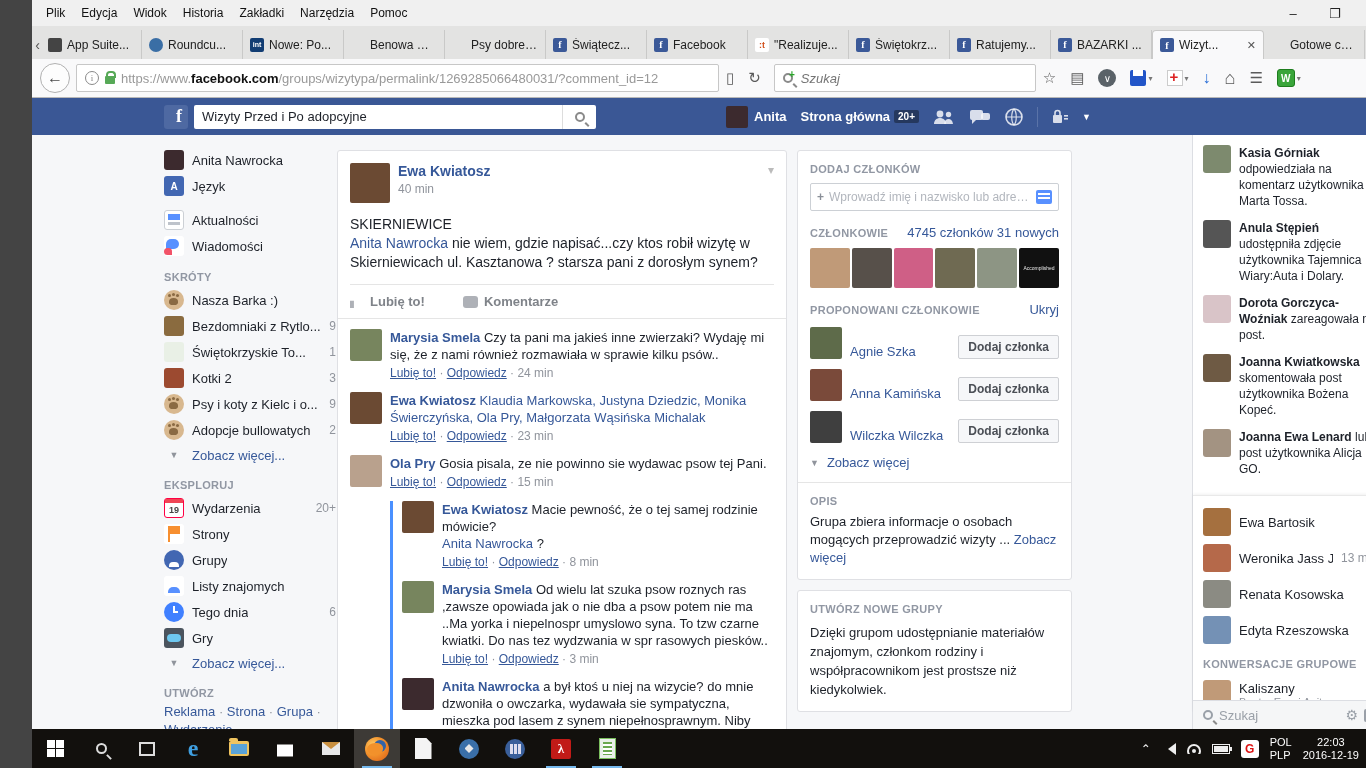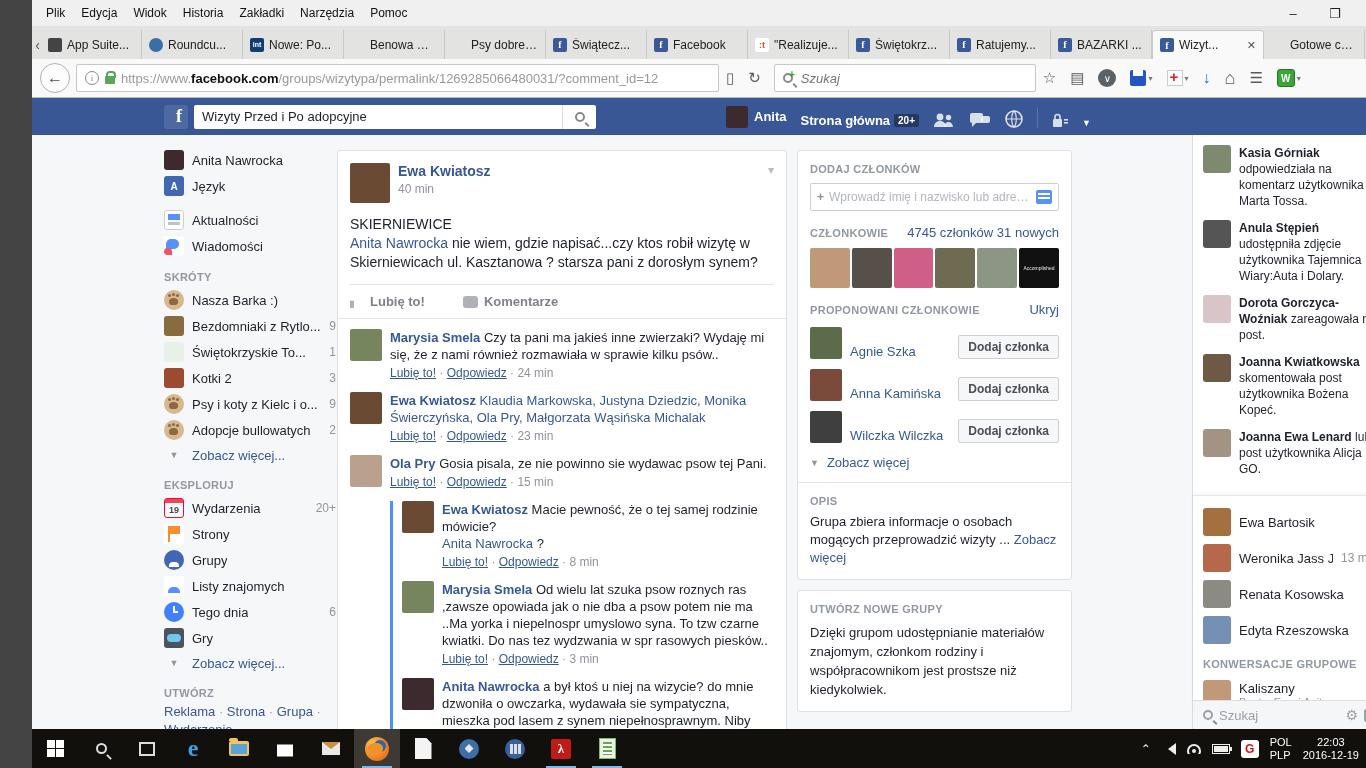--- a/index.html
+++ b/index.html
@@ -50,21 +50,21 @@
   .redcross::before{content:"+";position:absolute;left:2px;top:-3px;color:#d22;font-weight:bold;font-size:15px;}
   .dl-arrow{color:#2a6fd8;font-size:16px;font-weight:bold;}
   .wot{width:18px;height:18px;background:#3aa53a;border:1px solid #1e7d1e;border-radius:3px;color:#fff;font-size:10px;font-weight:bold;display:flex;align-items:center;justify-content:center;}
   .caret-s{color:#777;font-size:8px;margin-left:2px;}
   
   .fb-header{position:absolute;top:98px;left:0;right:11px;height:37px;background:#3a5795;display:flex;align-items:center;}
   .fb-logo{width:24px;height:24px;margin-left:132px;background:#4e69a2;border-radius:3px;color:#fff;font-weight:bold;font-size:18px;display:flex;align-items:center;justify-content:flex-end;padding-right:6px;font-family:"Liberation Serif",serif;}
   .fb-search{width:402px;height:24px;margin-left:6px;background:#fff;border-radius:2px;display:flex;align-items:center;overflow:hidden;}
   .fb-search input{flex:1;border:none;outline:none;font-size:13px;padding:0 8px;color:#1d2129;font-family:"Liberation Sans",sans-serif;}
   .fb-search-btn{width:34px;height:24px;border-left:1px solid #ddd;display:flex;align-items:center;justify-content:center;}
-  .fb-right{display:flex;align-items:flex-end;margin-left:130px;gap:14px;color:#fff;font-size:13px;font-weight:bold;}
+  .fb-right{display:flex;align-items:center;margin-left:130px;gap:14px;color:#fff;font-size:13px;font-weight:bold;}
   .fb-avatar-sm{width:22px;height:22px;border-radius:2px;}
   .fb-home-badge{background:#25385e;border-radius:2px;font-size:10px;padding:1px 4px;font-weight:bold;margin-left:4px;}
   .fb-hic{opacity:.95;display:flex;align-items:center;}
   .fb-divider{width:1px;height:20px;background:#5a73a8;}
   
   .fb-content{position:absolute;top:135px;left:0;width:1355px;height:594px;background:#f6f7f9;overflow:hidden;}
   .cap{font-size:11px;font-weight:bold;color:#9197a3;letter-spacing:.3px;}
   .blink{color:#365899;text-decoration:none;}
   
   .lsb{position:absolute;left:132px;top:12px;width:172px;font-size:13px;color:#1d2129;}

